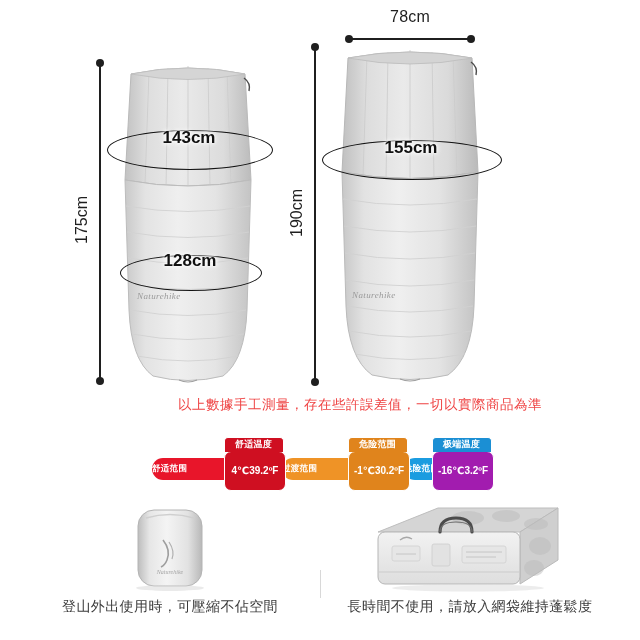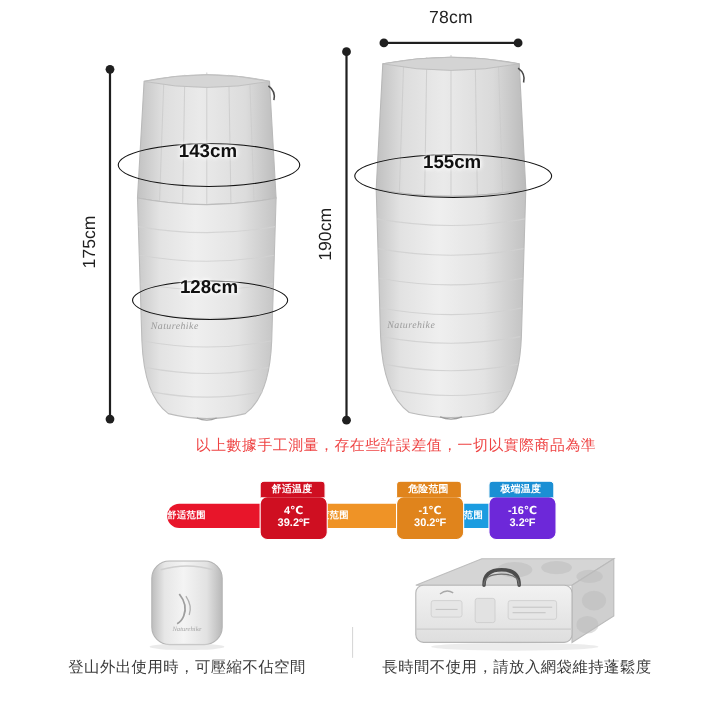--- a/index.html
+++ b/index.html
@@ -176,28 +176,26 @@
   }
   .temp-point {
     position: absolute;
     top: -1px;
     width: 62px;
     height: 40px;
     border-radius: 7px;
     border: 1.5px solid #ffffff;
     color: #fff;
     display: flex;
-    flex-direction: column;
     align-items: center;
     justify-content: center;
     line-height: 1.08;
     font-size: 10px;
     font-weight: 700;
     box-sizing: border-box;
-    margin-left: 12px;
   }
   .temp-point .pt-title {
     position: absolute;
     top: -15px;
     left: -1.5px;
     width: 60px;
     height: 15px;
     border-radius: 4px 4px 0 0;
     border: 1.5px solid #ffffff;
     border-bottom: none;
@@ -420,21 +418,21 @@
     <span class="pt-c">4℃</span>
     <span class="pt-f">39.2ºF</span>
   </div>
 
   <div class="temp-point" style="left:196px; background:#e0841c;">
     <span class="pt-title" style="background:#e0841c;">危险范围</span>
     <span class="pt-c">-1℃</span>
     <span class="pt-f">30.2ºF</span>
   </div>
 
-  <div class="temp-point" style="left:280px; background:#6d28d9;">
+  <div class="temp-point" style="left:280px; background:#a21caf;">
     <span class="pt-title" style="background:#1b8fd4;">极端温度</span>
     <span class="pt-c">-16℃</span>
     <span class="pt-f">3.2ºF</span>
   </div>
 </div>
 
 <div id="bottom-row">
 
   <div class="product-cell" id="cell-compression">
     <div class="photo-wrap">

